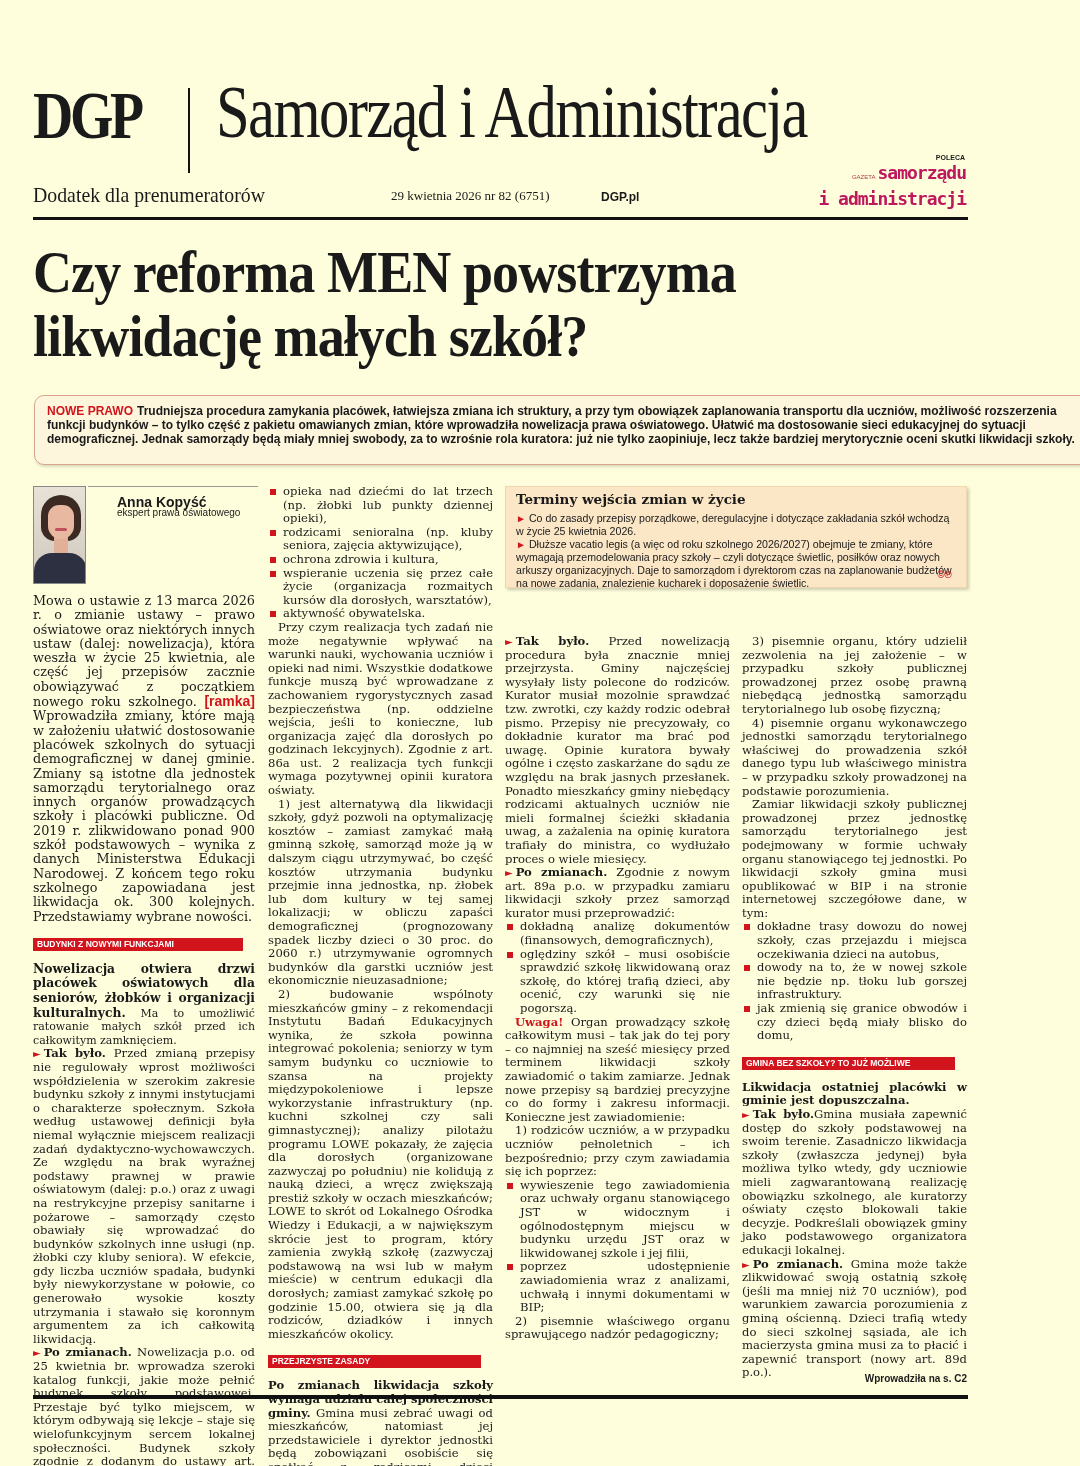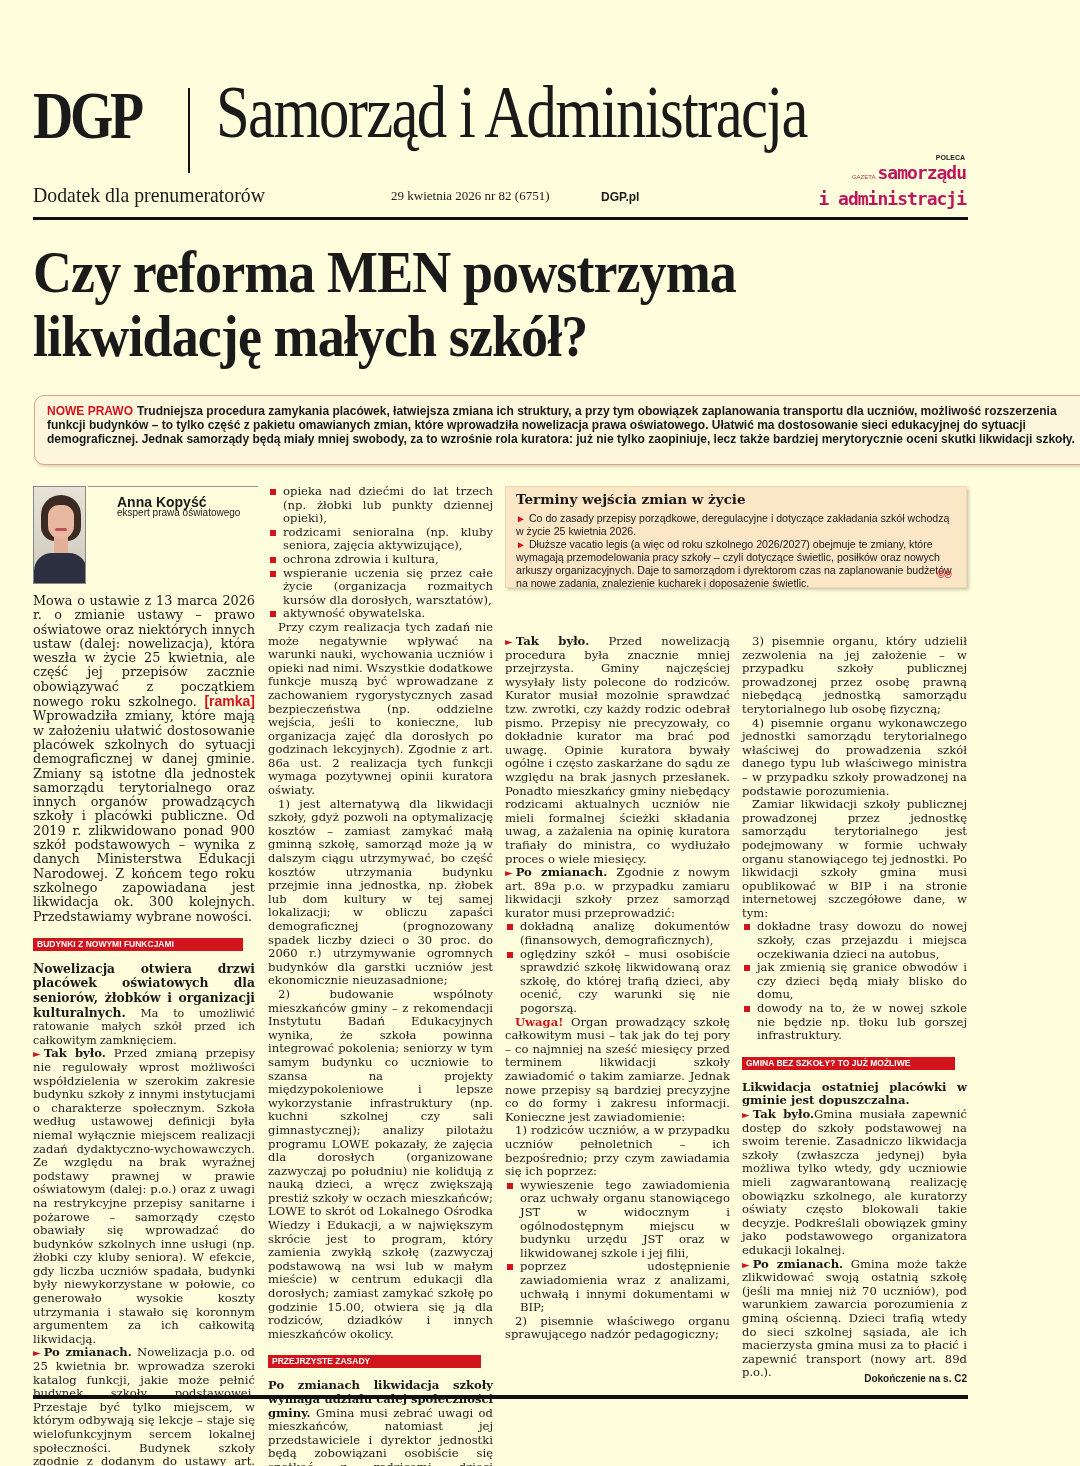--- a/index.html
+++ b/index.html
@@ -145,23 +145,23 @@
   </ul>
   <p>2) pisemnie właściwego organu sprawującego nadzór pedagogiczny;</p>
 </div>
 
 <div class="col c4">
   <p>3) pisemnie organu, który udzielił zezwolenia na jej założenie – w przypadku szkoły publicznej prowadzonej przez osobę prawną niebędącą jednostką samorządu terytorialnego lub osobę fizyczną;</p>
   <p>4) pisemnie organu wykonawczego jednostki samorządu terytorialnego właściwej do prowadzenia szkół danego typu lub właściwego ministra – w przypadku szkoły prowadzonej na podstawie porozumienia.</p>
   <p>Zamiar likwidacji szkoły publicznej prowadzonej przez jednostkę samorządu terytorialnego jest podejmowany w formie uchwały organu stanowiącego tej jednostki. Po likwidacji szkoły gmina musi opublikować w BIP i na stronie internetowej szczegółowe dane, w tym:</p>
   <ul class="bl">
     <li>dokładne trasy dowozu do nowej szkoły, czas przejazdu i miejsca oczekiwania dzieci na autobus,</li>
+    <li>dowody na to, że w nowej szkole nie będzie np. tłoku lub gorszej infrastruktury.</li>
     <li>jak zmienią się granice obwodów i czy dzieci będą miały blisko do domu,</li>
-    <li>dowody na to, że w nowej szkole nie będzie np. tłoku lub gorszej infrastruktury.</li>
   </ul>
   <div class="section-bar">GMINA BEZ SZKOŁY? TO JUŻ MOŻLIWE</div>
   <p class="noindent boldlead">Likwidacja ostatniej placówki w gminie jest dopuszczalna.</p>
   <p class="noindent"><span class="arrow">►</span><span class="b">Tak było.</span><span>Gmina musiała zapewnić dostęp do szkoły podstawowej na swoim terenie. Zasadniczo likwidacja szkoły (zwłaszcza jedynej) była możliwa tylko wtedy, gdy uczniowie mieli zagwarantowaną realizację obowiązku szkolnego, ale kuratorzy oświaty często blokowali takie decyzje. Podkreślali obowiązek gminy jako podstawowego organizatora edukacji lokalnej.</span></p>
   <p class="noindent"><span class="arrow">►</span><span class="b">Po zmianach.</span> <span>Gmina może także zlikwidować swoją ostatnią szkołę (jeśli ma mniej niż 70 uczniów), pod warunkiem zawarcia porozumienia z gminą ościenną. Dzieci trafią wtedy do sieci szkolnej sąsiada, ale ich macierzysta gmina musi za to płacić i zapewnić transport (nowy art. 89d p.o.).</span></p>
 </div>
 
-<div class="footer-note">Dokończenie na s. C2</div>
+<div class="footer-note">Wprowadziła na s. C2</div>
 <div class="bottom-rule"></div>
 
 </body></html>

